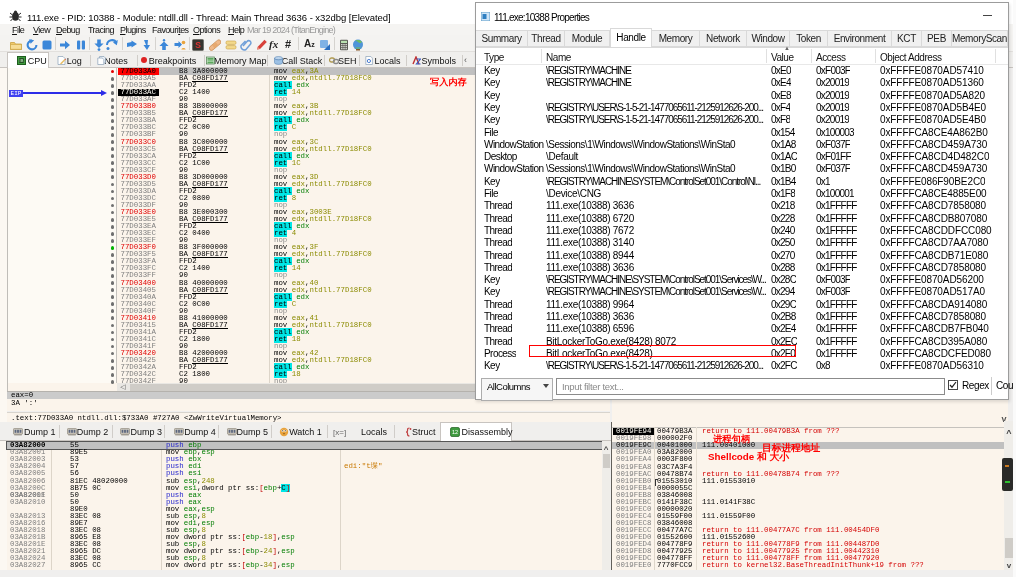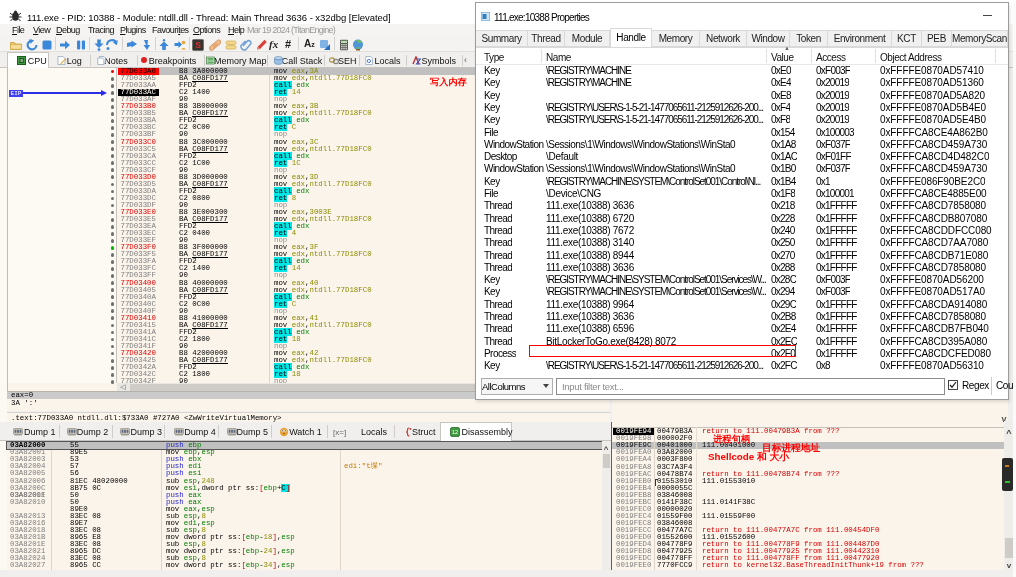--- a/index.html
+++ b/index.html
@@ -802,34 +802,35 @@
   </div>
 <div class="ab" style="left:476px;top:334.6px;width:530px;height:12.3px;font-size:10px;color:#000;overflow:hidden">
     <span class="pc c-type" style="left:8px">Thread</span>
     <span class="pc c-nameC" style="left:70px;width:223px">BitLockerToGo.exe(8428) 8072</span>
     <span class="pc c-val" style="left:295px">0x2EC</span>
     <span class="pc c-val" style="left:340px">0x1FFFFF</span>
     <span class="pc c-obj" style="left:404px">0xFFFFCA8CD395A080</span>
   </div>
 <div class="ab" style="left:476px;top:346.9px;width:530px;height:12.3px;font-size:10px;color:#000;overflow:hidden">
     <span class="pc c-type" style="left:8px">Process</span>
+    <span class="pc c-nameC" style="left:70px;width:223px">BitLockerToGo.exe(8428)</span>
     <span class="pc c-val" style="left:295px">0x2F0</span>
     <span class="pc c-val" style="left:340px">0x1FFFFF</span>
     <span class="pc c-obj" style="left:404px">0xFFFFCA8CDCFED080</span>
   </div>
 <div class="ab" style="left:476px;top:359.2px;width:530px;height:12.3px;font-size:10px;color:#000;overflow:hidden">
     <span class="pc c-type" style="left:8px">Key</span>
     <span class="pc c-nameA" style="left:70px;width:223px">\REGISTRY\USER\S-1-5-21-1477065611-2125912626-200...</span>
     <span class="pc c-val" style="left:295px">0x2FC</span>
     <span class="pc c-val" style="left:340px">0x8</span>
     <span class="pc c-obj" style="left:404px">0xFFFFE0870AD56310</span>
   </div>
 <div class="ab" style="left:529px;top:345.4px;width:267px;height:12px;border:1px solid #f00"></div>
 <div class="ab" style="left:476px;top:374px;width:532px;height:25px;background:#fff"></div>
-<div class="ab" style="left:481px;top:378px;width:72px;height:17px;background:#f6f6f6;border:1px solid #adadad;font-size:9.5px;letter-spacing:-0.5px;color:#000;line-height:15px;">AllColumns</div>
+<div class="ab" style="left:481px;top:378px;width:72px;height:23px;background:#f6f6f6;border:1px solid #adadad;font-size:9.5px;letter-spacing:-0.5px;color:#000;line-height:15px;padding-left:5px">AllColumns</div>
 <div class="ab" style="left:543px;top:384px;width:0;height:0;border-left:3.5px solid transparent;border-right:3.5px solid transparent;border-top:4px solid #444"></div>
 <div class="ab" style="left:556px;top:378px;width:389px;height:17px;background:#fff;border:1px solid #8b8b8b;font-size:9.5px;letter-spacing:-0.3px;color:#8a8a8a;line-height:15px;padding-left:5px">Input filter text...</div>
 <div class="ab" style="left:948px;top:380px;width:10px;height:10px;border:1px solid #444;background:#fff"></div>
 <svg class="ab" style="left:949px;top:381px" width="8" height="8" viewBox="0 0 8 8">
     <path d="M1 4 L3 6.2 L7 1" fill="none" stroke="#222" stroke-width="1.2"></path>
   </svg>
 <div class="ab" style="left:962px;top:380px;font-size:10px;letter-spacing:-0.4px;color:#000">Regex</div>
 <div class="ab" style="left:991px;top:377px;width:1px;height:18px;background:#ccc"></div>
 <div class="ab" style="left:996px;top:380px;font-size:10px;letter-spacing:-0.4px;color:#000">Cou</div>
 </body></html>

